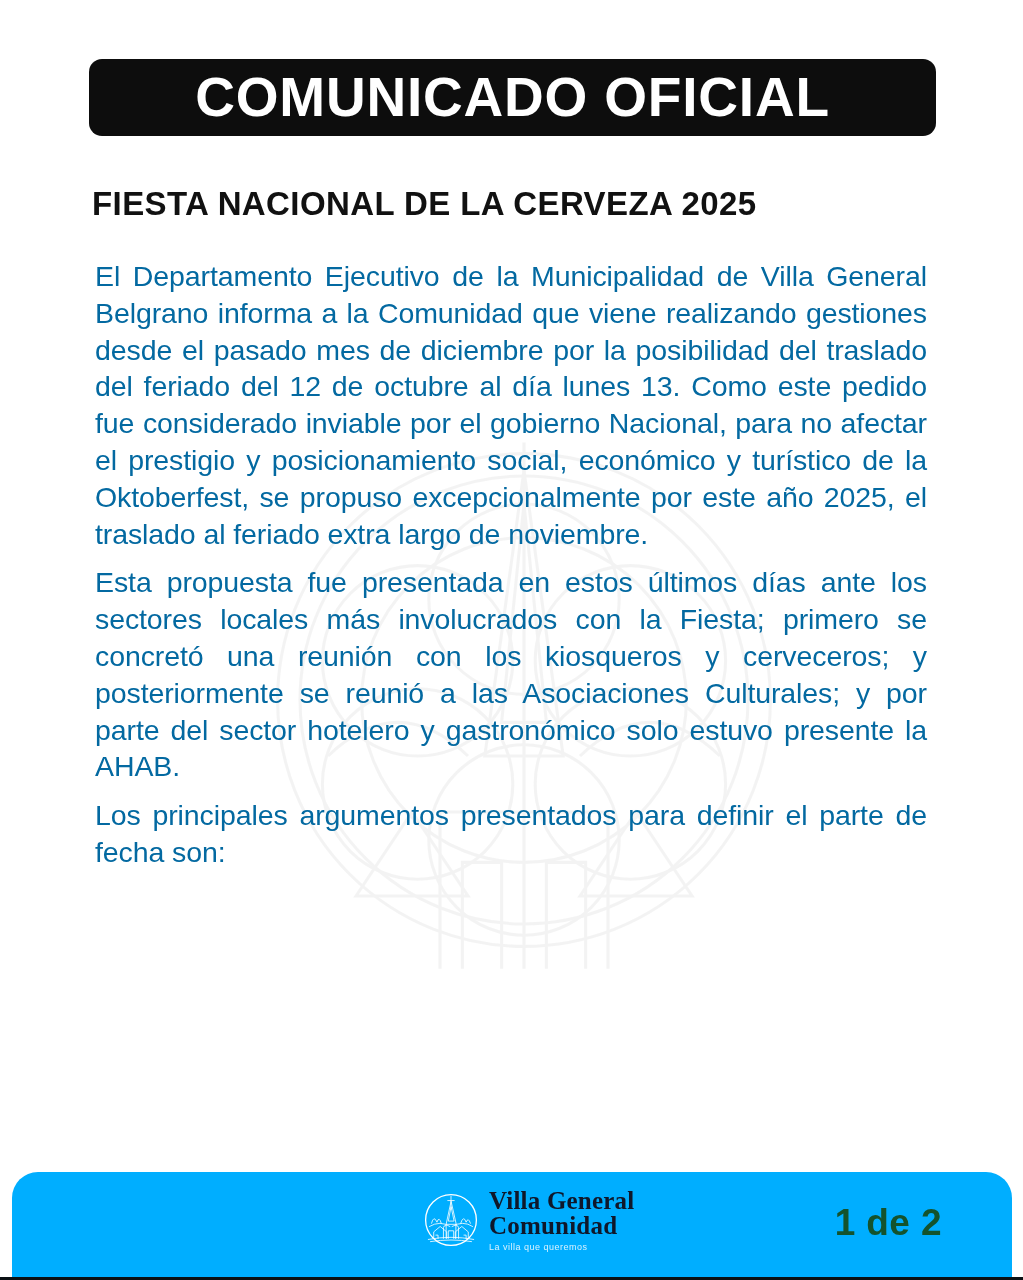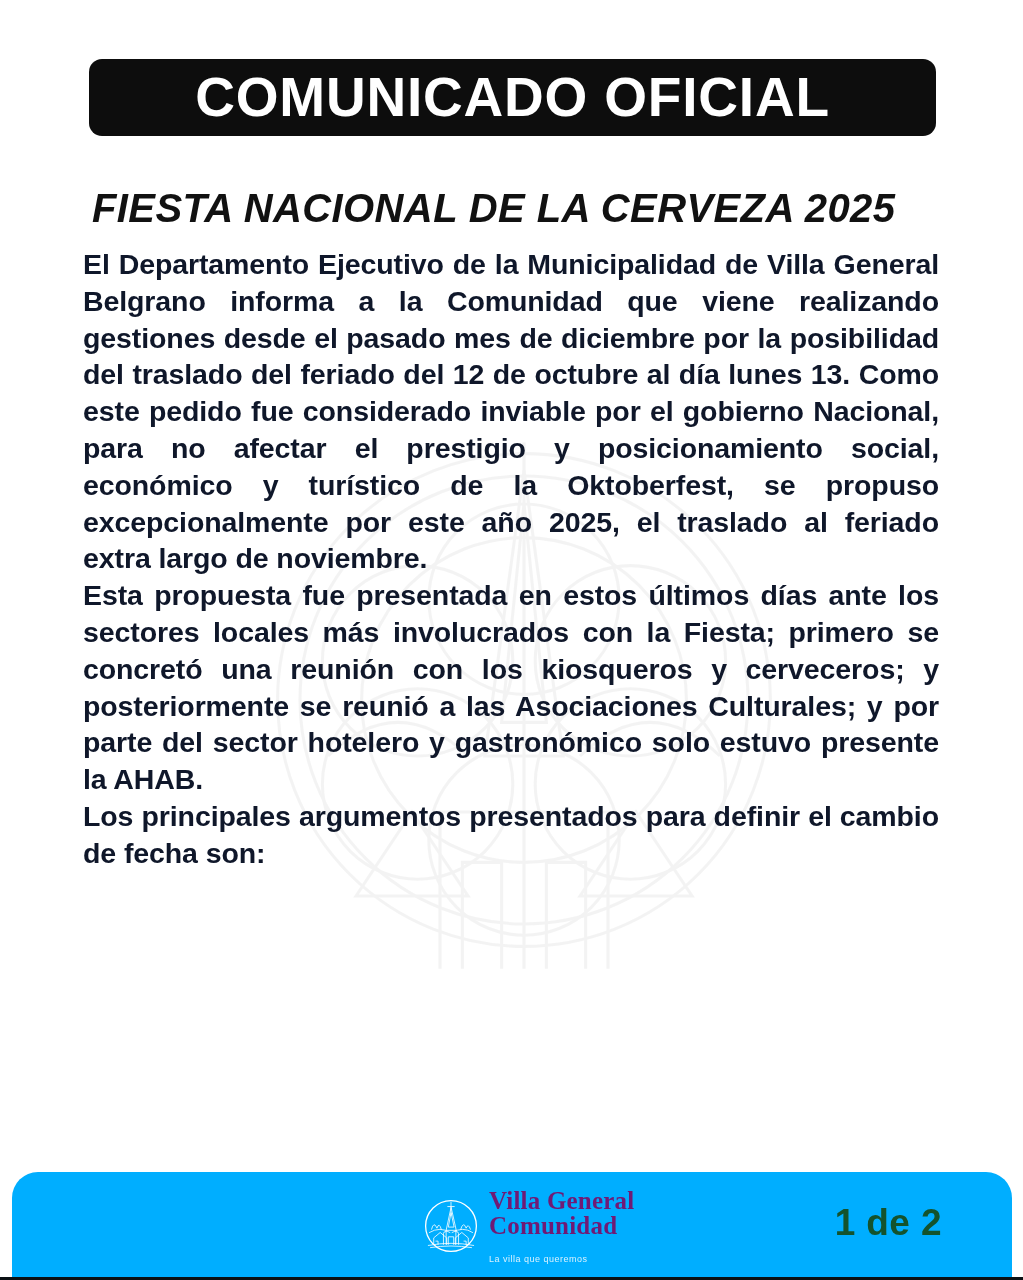--- a/index.html
+++ b/index.html
@@ -62,45 +62,44 @@
     font-family: "Liberation Sans", sans-serif;
   }
 
   
   #subtitle {
     position: absolute;
     left: 92px;
     top: 186px;
     width: 850px;
     color: #111111;
-    font-size: 40px;
+    font-size: 33px;
     font-weight: bold;
     letter-spacing: 0.4px;
     line-height: 1.1;
     white-space: nowrap;
     z-index: 3;
-    font-style: italic;
   }
 
   
   #body-text {
     position: absolute;
     left: 83px;
     top: 246px;
     width: 856px;
     z-index: 2;
   }
   .para {
-    color: #0f172a;
+    color: #0369a1;
     font-size: 28.5px;
     line-height: 36.8px;
-    font-weight: 700;
+    font-weight: 400;
     text-align: justify;
     text-justify: inter-word;
-    margin: 0;
+    margin: 12px;
     letter-spacing: -0.1px;
   }
   .para.last-line-left { text-align-last: left; }
   .spacer-gap { height: 42px; }
 
   
   #footer-bar {
     position: absolute;
     left: 12px;
     top: 1172px;
@@ -119,34 +118,34 @@
     gap: 11px;
   }
   #footer-emblem { width: 54px; height: 54px; display: block; flex: 0 0 auto; }
   #footer-logo-text {
     display: flex;
     flex-direction: column;
     justify-content: center;
     line-height: 1;
   }
   .logo-line {
-    color: #701a75;
+    color: #0f172a;
     font-family: "Liberation Serif", serif;
     font-weight: bold;
     font-size: 25px;
     line-height: 25px;
     letter-spacing: 0.2px;
   }
   #logo-tagline {
     color: #d9f2ff;
     font-family: "Liberation Sans", sans-serif;
     font-size: 9px;
     font-weight: normal;
     letter-spacing: 0.5px;
-    margin-top: 16px;
+    margin-top: 4px;
     line-height: 10px;
   }
   #page-indicator {
     position: absolute;
     right: 70px;
     top: 29px;
     color: #14532d;
     font-size: 37px;
     font-weight: 700;
     letter-spacing: 0.4px;
@@ -195,21 +194,21 @@
 
   <div id="header-banner">
     <span id="header-banner-title">COMUNICADO OFICIAL</span>
   </div>
 
   <div id="subtitle">FIESTA NACIONAL DE LA CERVEZA 2025</div>
 
   <div id="body-text">
     <p class="para last-line-left">El Departamento Ejecutivo de la Municipalidad de Villa General Belgrano informa a la Comunidad que viene realizando gestiones desde el pasado mes de diciembre por la posibilidad del traslado del feriado del 12 de octubre al día lunes 13. Como este pedido fue considerado inviable por el gobierno Nacional, para no afectar el prestigio y posicionamiento social, económico y turístico de la Oktoberfest, se propuso excepcionalmente por este año 2025, el traslado al feriado extra largo de noviembre.</p>
     <p class="para last-line-left">Esta propuesta fue presentada en estos últimos días ante los sectores locales más involucrados con la Fiesta; primero se concretó una reunión con los kiosqueros y cerveceros; y posteriormente se reunió a las Asociaciones Culturales; y por parte del sector hotelero y gastronómico solo estuvo presente la AHAB.</p>
-    <p class="para last-line-left">Los principales argumentos presentados para definir el cambio de fecha son:</p>
+    <p class="para last-line-left">Los principales argumentos presentados para definir el parte de fecha son:</p>
     <div class="spacer-gap"></div>
   </div>
 
   <div id="footer-bar">
 
     <div id="footer-logo">
       <svg id="footer-emblem" viewBox="0 0 100 100" xmlns="http://www.w3.org/2000/svg">
         <circle cx="50" cy="50" r="47" fill="none" stroke="#ffffff" stroke-width="2.4"></circle>
         <g fill="none" stroke="#ffffff" stroke-width="1.5" stroke-linecap="round">
           <path d="M50 6 L50 30"></path>

